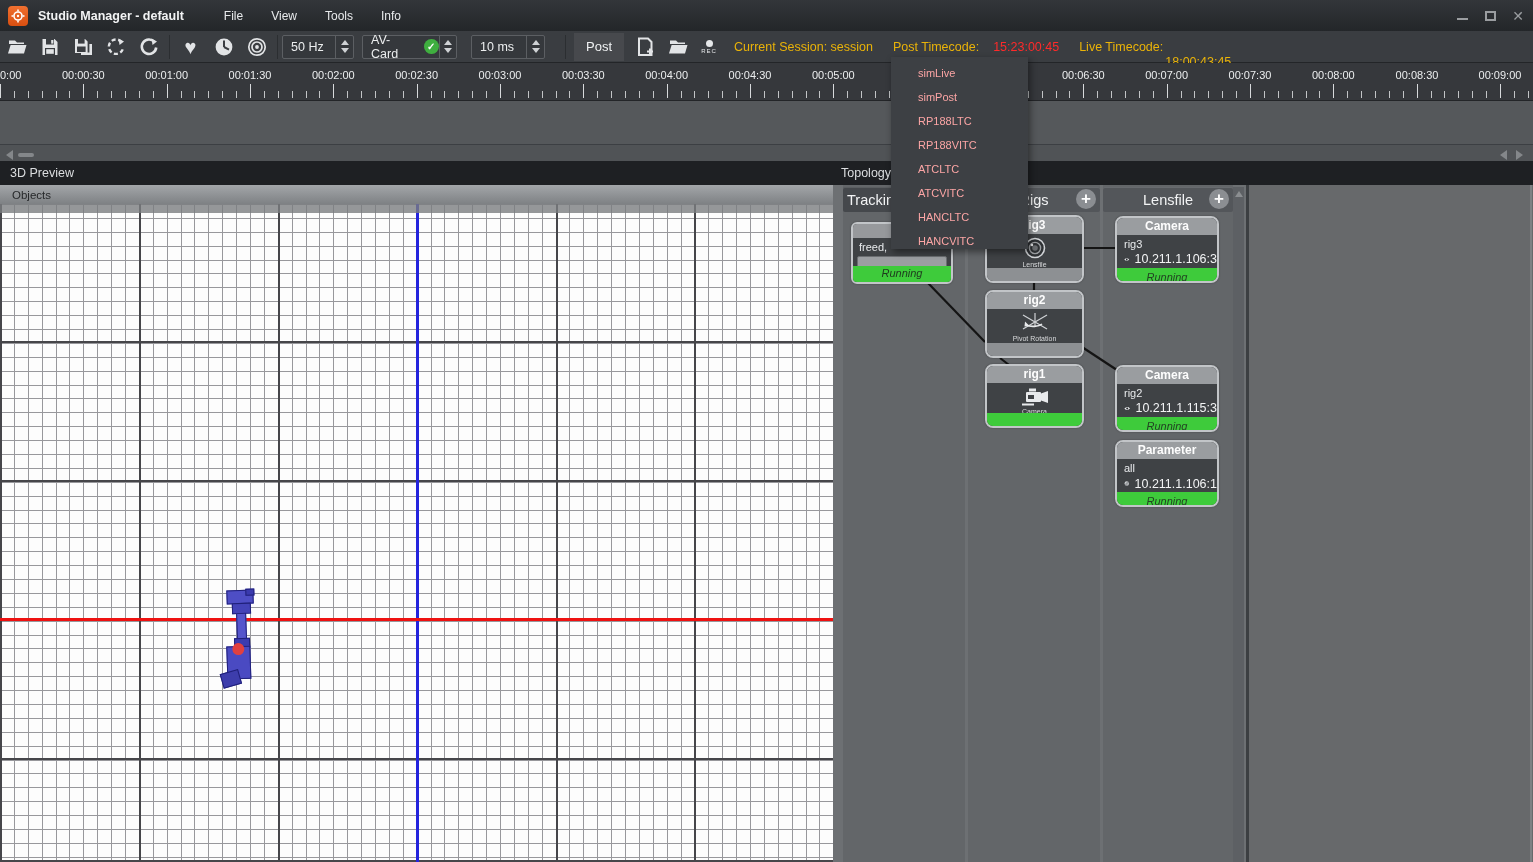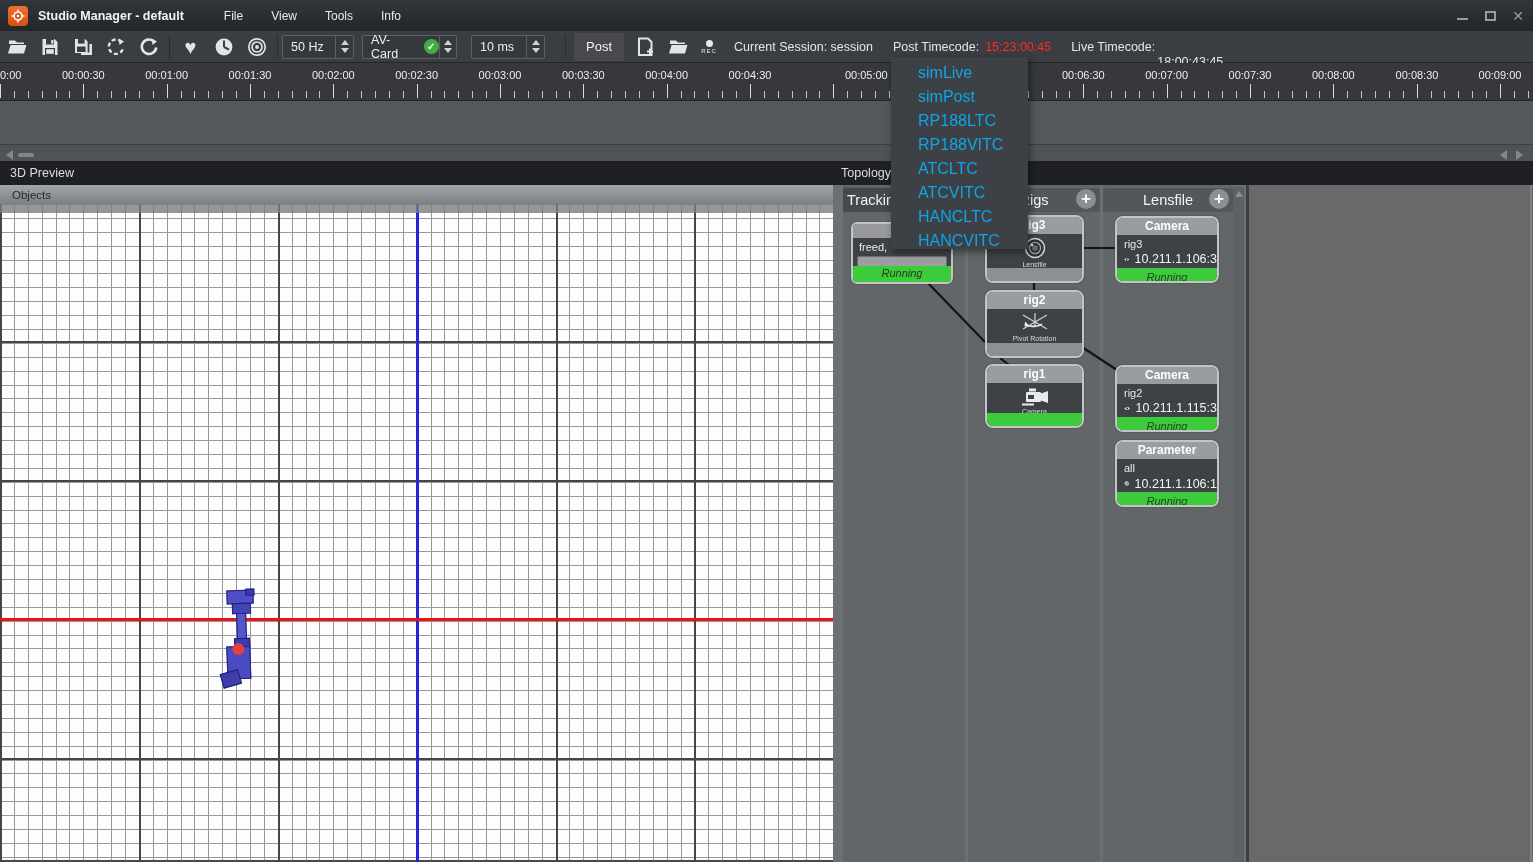--- a/index.html
+++ b/index.html
@@ -28,21 +28,21 @@
              display:flex;align-items:center;font-size:12.5px;color:#eceeef;padding-left:8px;
              margin-right:8px;flex:0 0 auto;}
   .spin{margin-left:auto;width:18px;height:22px;border-left:1px solid #5c5f63;
         display:flex;flex-direction:column;align-items:center;justify-content:center;gap:3px;}
   .tri-up{width:0;height:0;border-left:4px solid transparent;border-right:4px solid transparent;border-bottom:5px solid #cfd2d5;}
   .tri-dn{width:0;height:0;border-left:4px solid transparent;border-right:4px solid transparent;border-top:5px solid #cfd2d5;}
   .chk{width:15px;height:15px;border-radius:50%;background:#3fae3f;color:#fff;font-size:10px;font-weight:bold;
        display:flex;align-items:center;justify-content:center;margin-left:8px;}
   .post-label{height:28px;padding:0 12px;background:#47494d;display:flex;align-items:center;
               font-size:13px;color:#f0f2f3;margin:0 4px;flex:0 0 auto;}
-  .tb-text{font-size:12.5px;color:#e5e5e5;margin:0 10px;white-space:nowrap;flex:0 0 auto;}
+  .tb-text{font-size:12.5px;color:#eab308;margin:0 10px;white-space:nowrap;flex:0 0 auto;}
   .tc-red{color:#ff2a2a;}
   .recbox{width:26px;display:flex;flex-direction:column;align-items:center;margin:0 2px;flex:0 0 auto;}
   .recdot{width:7px;height:7px;border-radius:50%;background:#e6e8ea;margin-bottom:1px;}
   .reclbl{font-size:6px;letter-spacing:1px;color:#e6e8ea;}
 
   
   .ruler{position:absolute;left:0;top:63px;width:1533px;height:38px;background:#36383c;overflow:hidden;
          border-bottom:1px solid #232528;}
   .tl-label{position:absolute;top:6px;transform:translateX(-50%);font-size:11px;color:#eceeef;white-space:nowrap;}
   .ticks-minor{position:absolute;left:0;bottom:2px;width:1533px;height:7px;
@@ -113,21 +113,21 @@
   .tscroll .tri{margin:4px auto 0 auto;width:0;height:0;border-left:4px solid transparent;
                 border-right:4px solid transparent;border-bottom:6px solid #8b8e91;}
   .tdivider{position:absolute;left:413px;top:0;width:3px;bottom:0;background:#3c3f42;}
   .tright{position:absolute;left:416px;top:0;right:0;bottom:0;background:#67696b;}
   .tedge{position:absolute;right:1px;top:0;width:2px;bottom:0;background:#8e9194;opacity:.6;}
 
   
   .dropdown{position:absolute;left:891px;top:57px;width:137px;height:192px;background:#3d4044;
             box-shadow:2px 3px 7px rgba(0,0,0,.45);z-index:50;display:flex;flex-direction:column;
             justify-content:space-evenly;}
-  .dd-item{font-size:16px;color:#0ea5e9;padding-left:27px;line-height:16px;cursor:default;margin-top:8px;}
+  .dd-item{font-size:11px;color:#fca5a5;padding-left:27px;line-height:16px;cursor:default;margin-top:8px;}
 
   svg{display:block;}
 </style>
 </head>
 <body>
 
 <div class="app">
 
   <div class="titlebar">
     <div class="appicon">
@@ -252,38 +252,38 @@
         <path d="M3 8 V4.5 h6 l2 2 h7 V8" fill="#e2e4e6"></path>
         <path d="M2 17.5 l2.6-8.5 H20.5 L18 17.5 Z" fill="#e2e4e6"></path>
       </svg>
     </div>
     <div class="recbox">
       <span class="recdot"></span>
       <span class="reclbl">REC</span>
     </div>
     <span class="tb-text">Current Session: session</span>
     <span class="tb-text" style="margin-right:2px;">Post Timecode:</span>
-    <span class="tb-text tc-red" style="margin-left:4px;">15:23:00:45</span>
+    <span class="tb-text tc-red" style="margin-left:12px;">15:23:00:45</span>
     <span class="tb-text" style="margin-right:2px;">Live Timecode:</span>
     <span class="tb-text" style="margin-left:0;margin-top:31px;">18:00:43:45</span>
   </div>
 
   <div class="ruler">
     <div>
         <span class="tl-label" style="left: 0px;">00:00:00</span>
         <span class="tl-label" style="left: 83.333px;">00:00:30</span>
         <span class="tl-label" style="left: 166.666px;">00:01:00</span>
         <span class="tl-label" style="left: 249.999px;">00:01:30</span>
         <span class="tl-label" style="left: 333.332px;">00:02:00</span>
         <span class="tl-label" style="left: 416.665px;">00:02:30</span>
         <span class="tl-label" style="left: 499.998px;">00:03:00</span>
         <span class="tl-label" style="left: 583.331px;">00:03:30</span>
         <span class="tl-label" style="left: 666.664px;">00:04:00</span>
         <span class="tl-label" style="left: 749.997px;">00:04:30</span>
-        <span class="tl-label" style="left: 833.33px; margin-left: 33px;">00:05:00</span>
+        <span class="tl-label" style="left: 833.33px;">00:05:00</span>
         <span class="tl-label" style="left: 916.663px;">00:05:30</span>
         <span class="tl-label" style="left: 999.996px;">00:06:00</span>
         <span class="tl-label" style="left: 1083.33px;">00:06:30</span>
         <span class="tl-label" style="left: 1166.66px;">00:07:00</span>
         <span class="tl-label" style="left: 1249.99px;">00:07:30</span>
         <span class="tl-label" style="left: 1333.33px;">00:08:00</span>
         <span class="tl-label" style="left: 1417px;">00:08:30</span>
         <span class="tl-label" style="left: 1499.99px;">00:09:00</span>
       </div>
     <div class="ticks-minor"></div>

